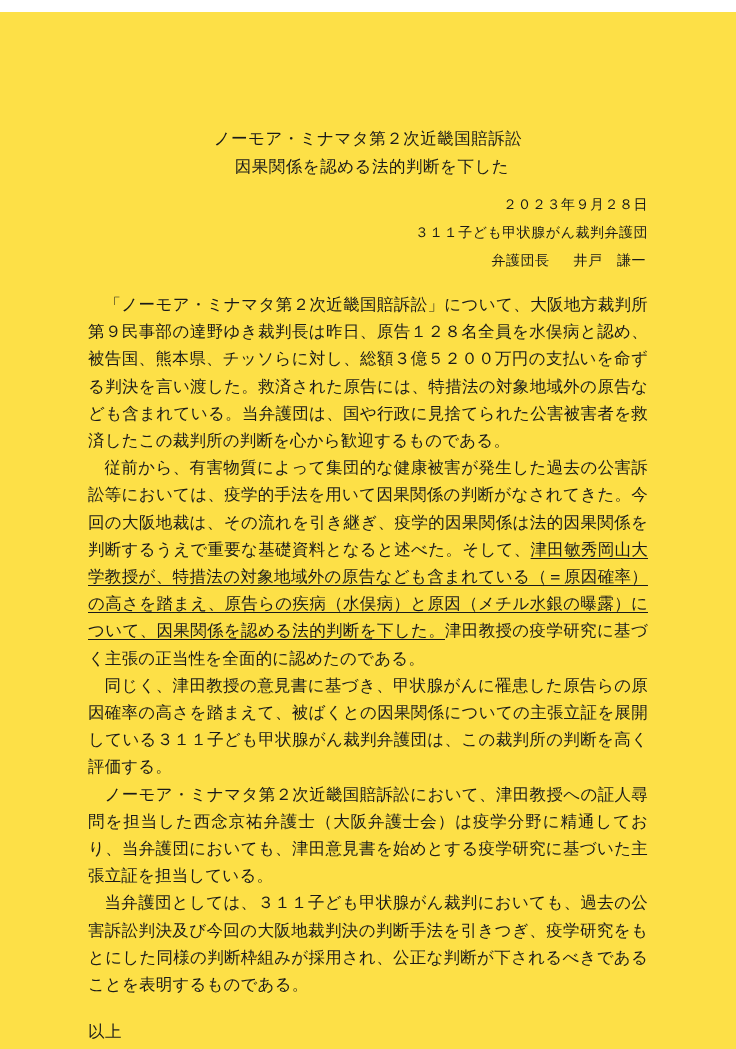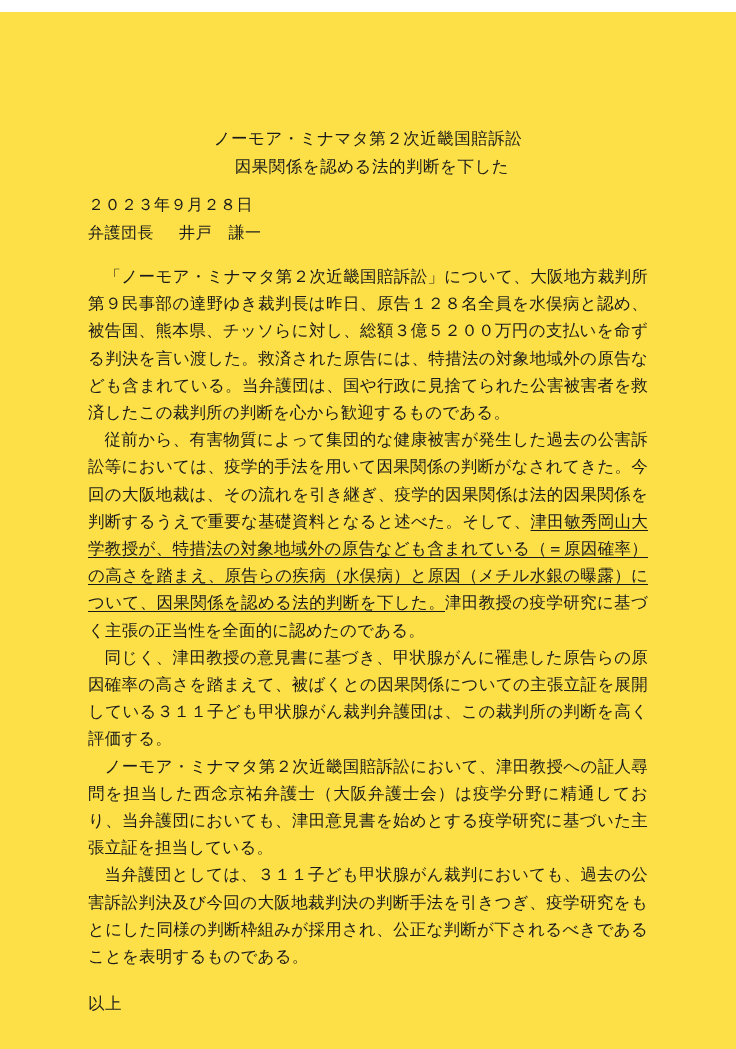--- a/index.html
+++ b/index.html
@@ -41,21 +41,22 @@
   }
   .title-line-2 {
     padding-left: 8px;
   }
 
   
   .sig-block {
     margin: 4px 0 0 0;
   }
   .sig-line {
-    font-size: 16px;
+    text-align: right;
+    font-size: 14px;
     line-height: 28px;
     letter-spacing: 0.5px;
     white-space: nowrap;
   }
   .sig-line-name {
     padding-right: 2px;
   }
   .sig-gap {
     display: inline-block;
     width: 16px;
@@ -96,20 +97,21 @@
 <div class="page">
   <div class="content">
 
     <div class="title-block">
       <div class="title-line title-line-1">ノーモア・ミナマタ第２次近畿国賠訴訟</div>
       <div class="title-line title-line-2">因果関係を認める法的判断を下した</div>
     </div>
 
     <div class="sig-block">
       <div class="sig-line">２０２３年９月２８日</div>
+      <div class="sig-line">３１１子ども甲状腺がん裁判弁護団</div>
       <div class="sig-line sig-line-name">
         <span>弁護団長</span>
         <span class="sig-gap"></span>
         <span>井戸　謙一</span>
       </div>
     </div>
 
     <div class="body-block">
         <p class="para"><span>「ノーモア・ミナマタ第２次近畿国賠訴訟」について、大阪地方裁判所第９民事部の達野ゆき裁判長は昨日、原告１２８名全員を水俣病と認め、被告国、熊本県、チッソらに対し、総額３億５２００万円の支払いを命ずる判決を言い渡した。救済された原告には、特措法の対象地域外の原告なども含まれている。当弁護団は、国や行政に見捨てられた公害被害者を救済したこの裁判所の判断を心から歓迎するものである。</span></p>
         <p class="para"><span>従前から、有害物質によって集団的な健康被害が発生した過去の公害訴訟等においては、疫学的手法を用いて因果関係の判断がなされてきた。今回の大阪地裁は、その流れを引き継ぎ、疫学的因果関係は法的因果関係を判断するうえで重要な基礎資料となると述べた。そして、</span><span class="u">津田敏秀岡山大学教授が、特措法の対象地域外の原告なども含まれている（＝原因確率）の高さを踏まえ、原告らの疾病（水俣病）と原因（メチル水銀の曝露）について、因果関係を認める法的判断を下した。</span><span>津田教授の疫学研究に基づく主張の正当性を全面的に認めたのである。</span></p>

